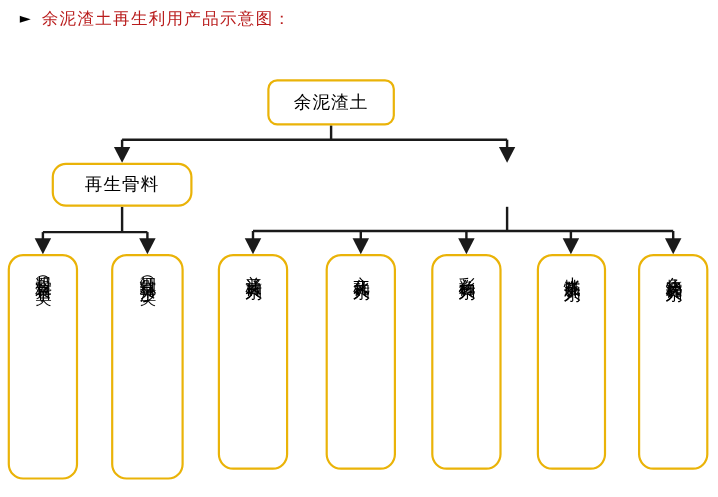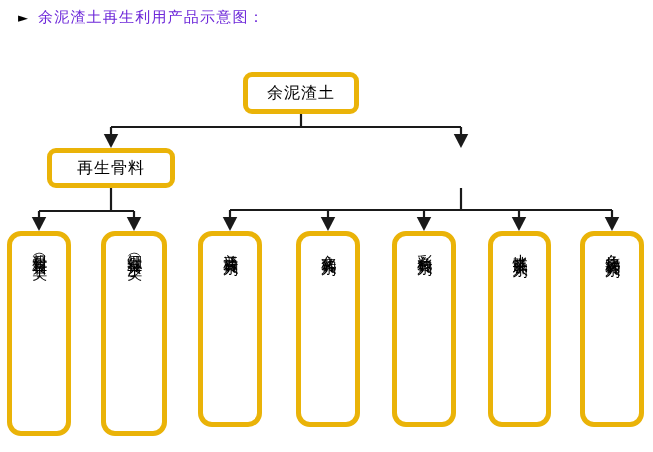--- a/index.html
+++ b/index.html
@@ -30,21 +30,21 @@
     white-space: nowrap;
   }
   .heading-marker {
     font-size: 13px;
     line-height: 1;
     color: #000;
   }
   .heading-text {
     font-size: 15px;
     letter-spacing: 1.2px;
-    color: #6d28d9;
+    color: #b91c1c;
   }
 
   
   .diagram {
     position: absolute;
     left: 0;
     top: 0;
     width: 653px;
     height: 452px;
   }
@@ -55,21 +55,21 @@
     width: 653px;
     height: 452px;
     pointer-events: none;
   }
 
   
   .node {
     position: absolute;
     box-sizing: border-box;
     background: #ffffff;
-    border: 5px solid #eab308;
+    border: 2px solid #eab308;
     display: flex;
     align-items: center;
     justify-content: center;
     text-align: center;
   }
   .node-h {
     border-radius: 9px;
     font-size: 16px;
     letter-spacing: 1px;
   }
@@ -81,21 +81,21 @@
   .node-v .vtext {
     writing-mode: vertical-rl;
     text-orientation: upright;
     font-size: 15px;
     line-height: 1.55;
     letter-spacing: 2px;
     white-space: nowrap;
   }
 
   .root { left: 243px; top: 72px; width: 116px; height: 42px; }
-  .lvl2-left  { left: 47px;  top: 148px; width: 128px; height: 40px; }
+  .lvl2-left  { left: 47px;  top: 148px; width: 128px; height: 40px; border-radius: 13px; }
   .lvl2-right { left: 401px; top: 148px; width: 118px; height: 40px; }
 
   .leaf { }
   .leaf-0 { left: 7px;   top: 231px; width: 64px; height: 205px; }
   .leaf-1 { left: 101px; top: 231px; width: 66px; height: 205px; }
   .leaf-2 { left: 198px; top: 231px; width: 64px; height: 196px; }
   .leaf-3 { left: 296px; top: 231px; width: 64px; height: 196px; }
   .leaf-4 { left: 392px; top: 231px; width: 64px; height: 196px; }
   .leaf-5 { left: 488px; top: 231px; width: 63px; height: 196px; }
   .leaf-6 { left: 580px; top: 231px; width: 64px; height: 196px; }

